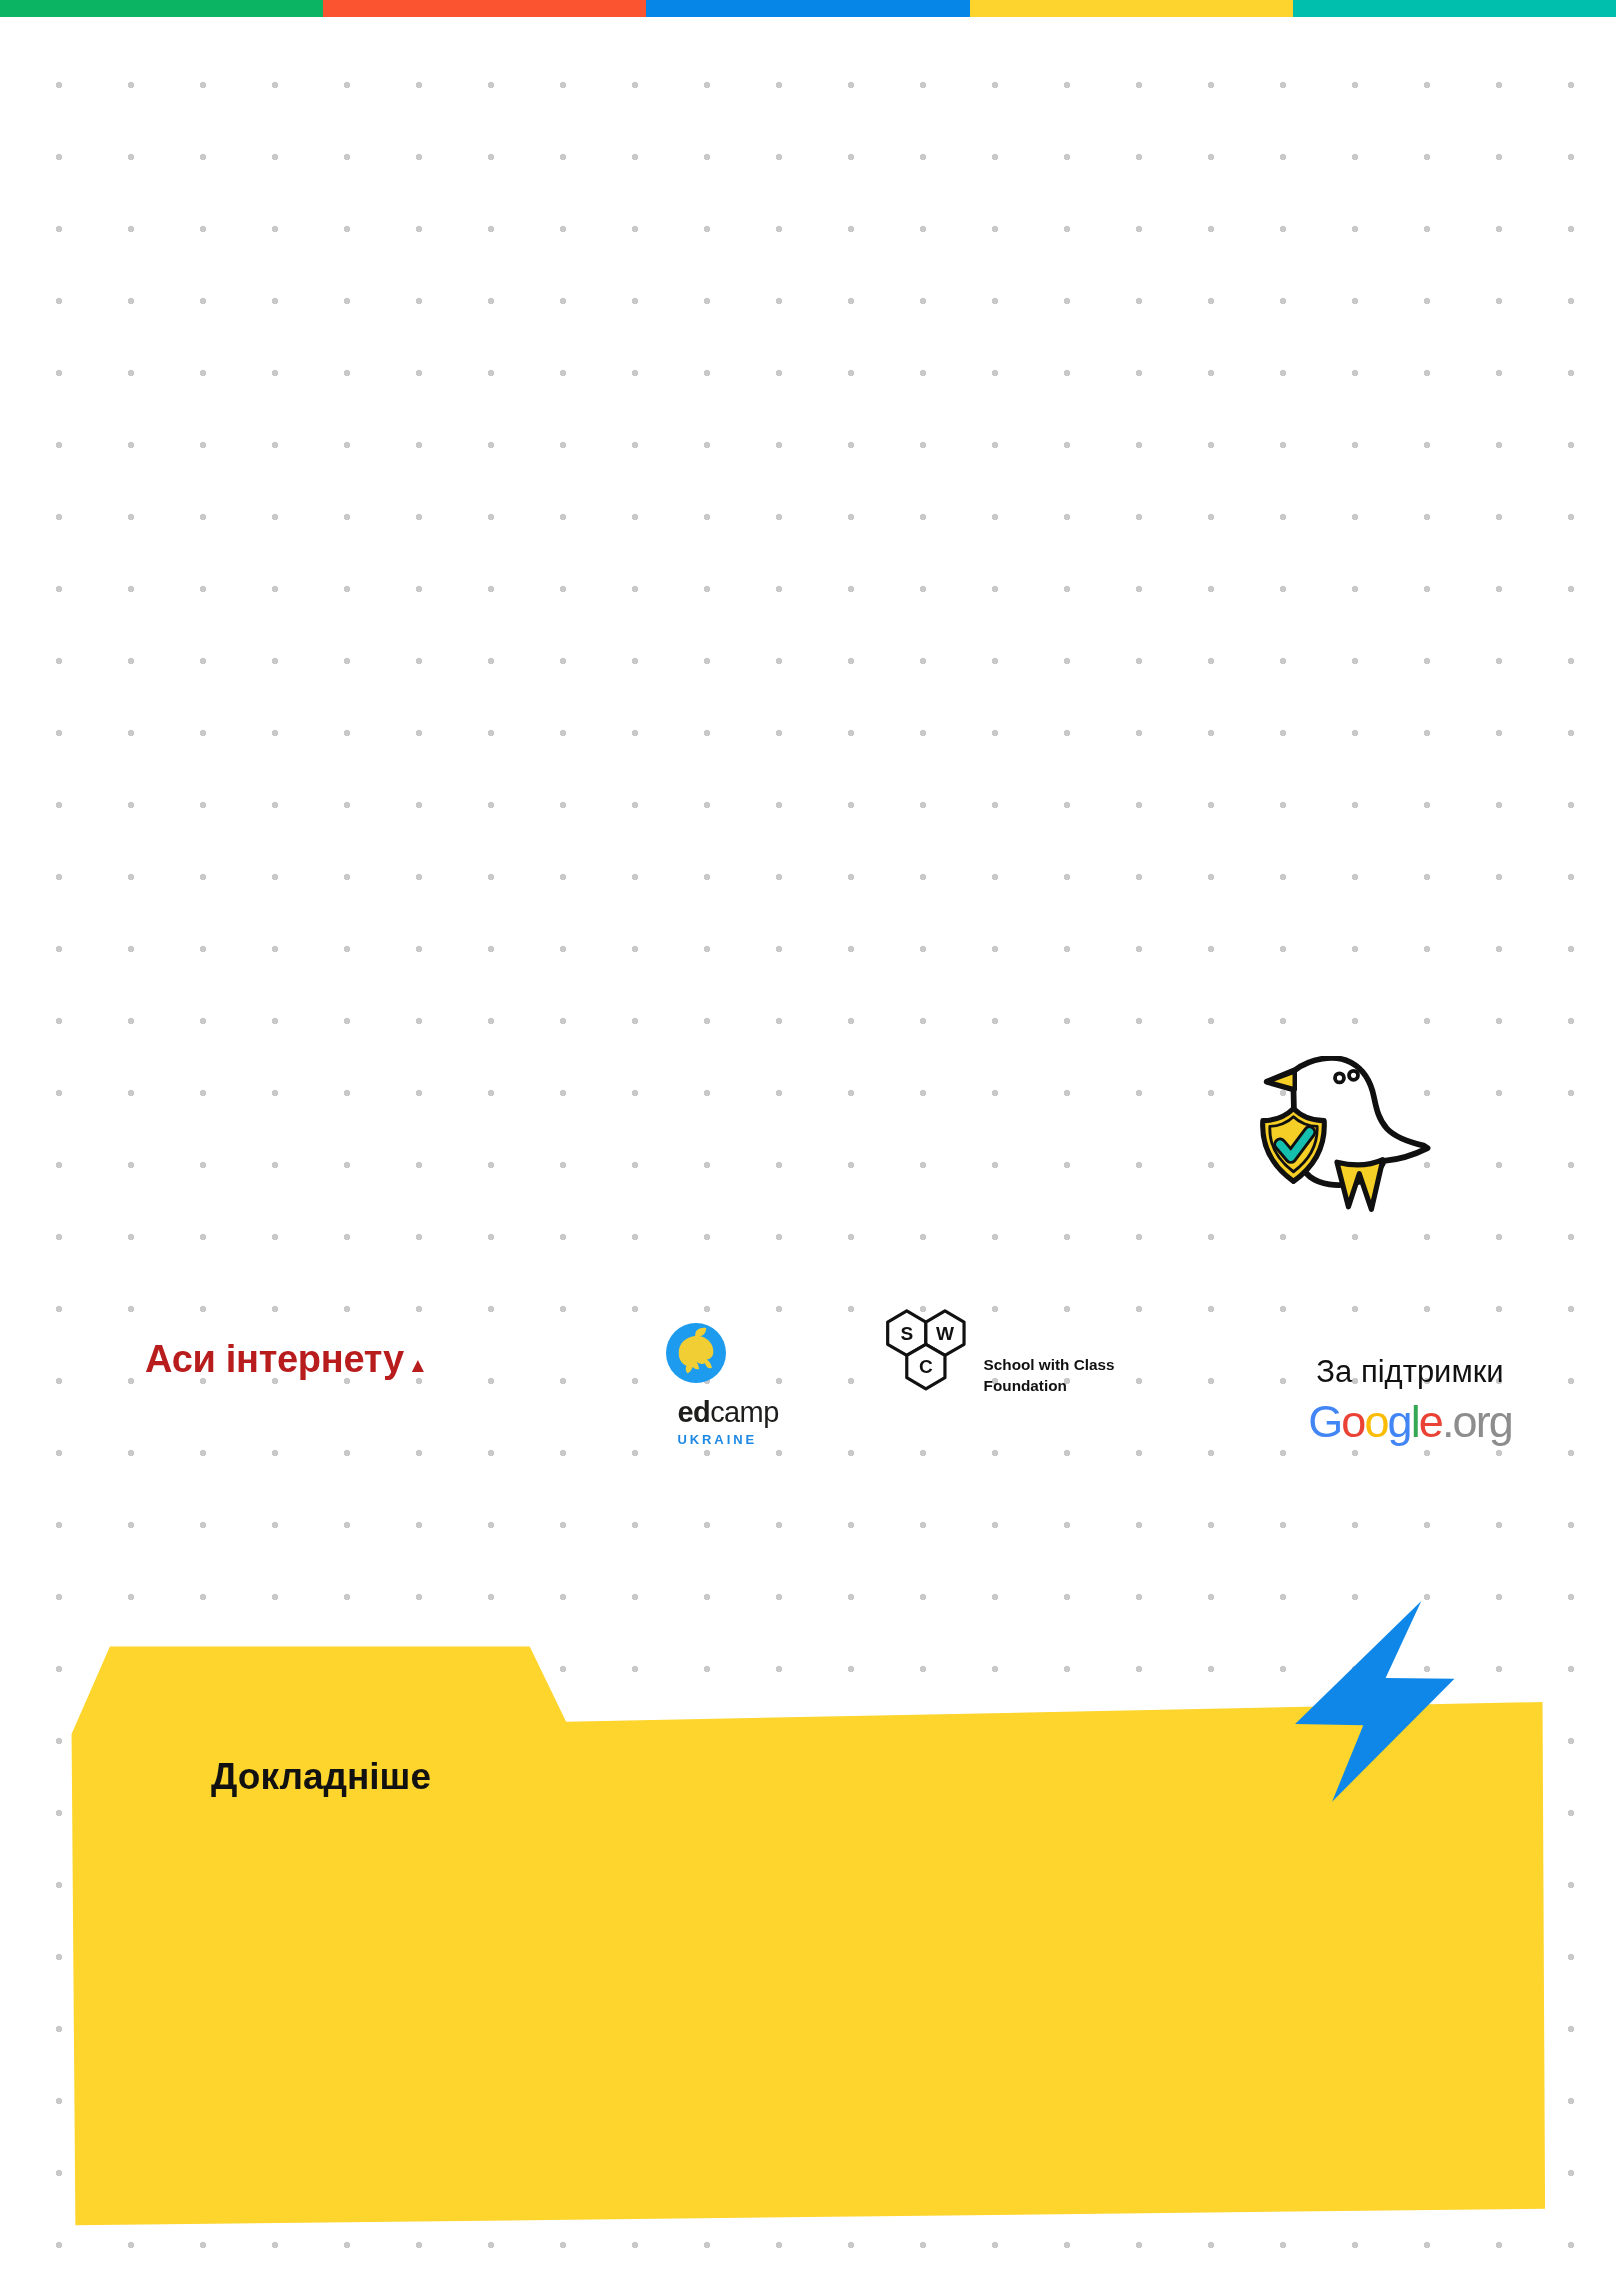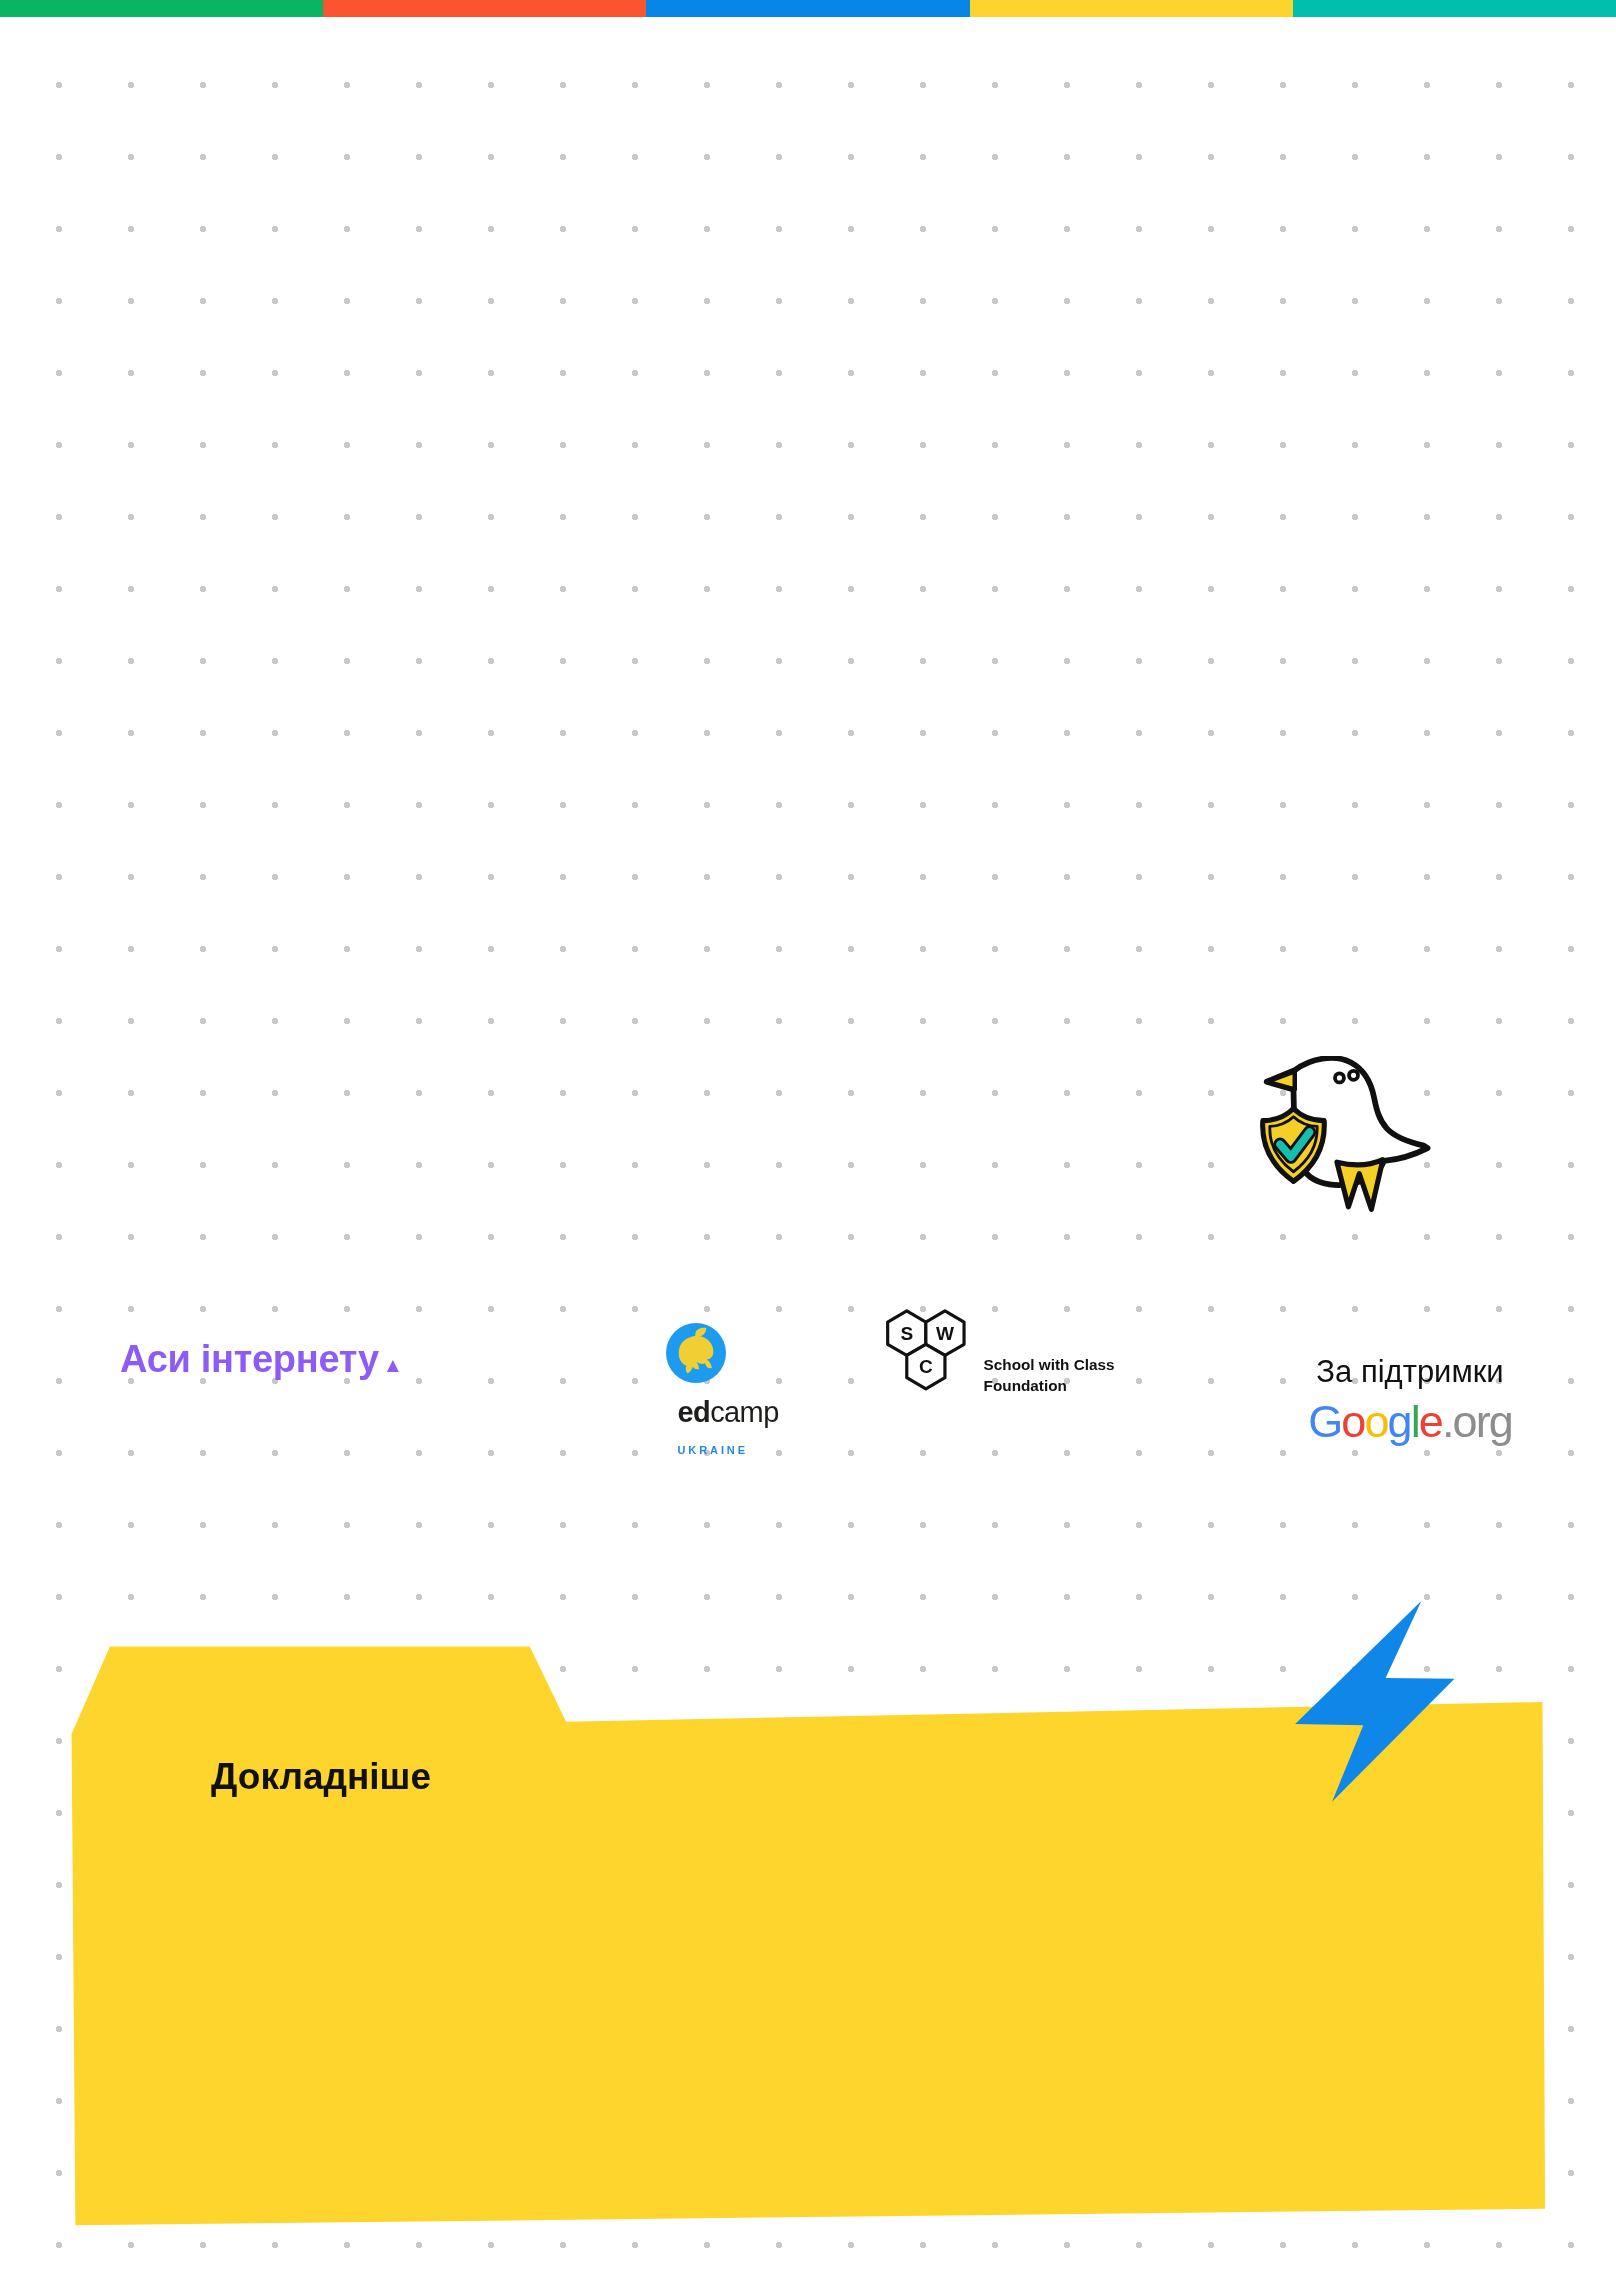--- a/index.html
+++ b/index.html
@@ -19,21 +19,21 @@
   
   #interland-title{left:120px;top:1338px;font-size:38px;font-weight:600;color:#1f2028;
     letter-spacing:-0.3px;line-height:43px;z-index:2;white-space:nowrap;}
   #interland-title .mark{font-size:20.5px;margin-left:3.8px;}
 
   #edcamp-logo{left:666px;top:1323px;z-index:2;display:flex;flex-direction:column;}
   #edcamp-text{margin-left:11.5px;margin-top:15.3px;}
   #edcamp-name{font-size:29px;line-height:29px;color:#1d1d1b;white-space:nowrap;letter-spacing:-0.6px;}
   #edcamp-name .b{font-weight:800;}
   #edcamp-name .l{font-weight:300;}
-  #edcamp-country{margin-top:17px;font-size:11px;font-weight:700;letter-spacing:2.9px;color:#1e88e5;}
+  #edcamp-country{margin-top:5px;font-size:13px;font-weight:700;letter-spacing:2.9px;color:#1e88e5;}
 
   #swc-logo{left:886px;top:1309px;z-index:2;display:flex;}
   #swc-text{margin-left:16.6px;margin-top:45px;font-size:15.3px;line-height:21px;font-weight:700;color:#111111;white-space:nowrap;}
 
   #google-block{left:1304px;top:1306px;width:212px;text-align:center;z-index:2;margin-top:48px;}
   #google-support{font-size:31px;font-weight:500;color:#111111;line-height:35px;white-space:nowrap;}
   #google-wordmark{margin-top:7.7px;font-size:45px;font-weight:500;letter-spacing:-1.9px;line-height:50px;white-space:nowrap;}
 
   
   #mascot{left:1259px;top:1056px;width:182px;height:160px;z-index:2;}
@@ -71,21 +71,21 @@
   <circle cx="148" cy="30" r="7" fill="#ffffff" stroke="#101010" stroke-width="6"></circle>
 
   <path d="M122,166 L140,236 L157,184 L176,240 L194,162 C172,172 146,172 122,166 Z" fill="#f6cf26" stroke="#101010" stroke-width="8" stroke-linejoin="round"></path>
 
   <path d="M54,82 C42,94 24,101 6,101 C4,132 12,166 54,196 C96,166 104,132 102,101 C84,101 66,94 54,82 Z" fill="#f6cf26" stroke="#101010" stroke-width="8" stroke-linejoin="round"></path>
   <path d="M54,95 C45,104 30,110 17,110 C16,133 23,158 54,181 C85,158 92,133 91,110 C78,110 63,104 54,95 Z" fill="none" stroke="#101010" stroke-width="4.5" stroke-linejoin="round"></path>
   <path d="M33,138 L50,158 L79,119" fill="none" stroke="#101010" stroke-width="21" stroke-linecap="round" stroke-linejoin="round"></path>
   <path d="M33,138 L50,158 L79,119" fill="none" stroke="#14bfae" stroke-width="12" stroke-linecap="round" stroke-linejoin="round"></path>
 </svg>
 
-<div id="interland-title" class="abs" style="color: #8b5cf6;">
+<div id="interland-title" class="abs" style="color: #b91c1c; margin-left: 25px;">
   <span>Аси інтернету</span><span class="mark">▲</span>
 </div>
 
 <div id="edcamp-logo" class="abs">
   <svg width="60" height="60" viewBox="0 0 94 94">
     <circle cx="47" cy="47" r="47" fill="#1d9bee"></circle>
     <path d="M46,22 C44,12 52,6 63,8 C63,17 56,23 46,22 Z" fill="#f2ce35"></path>
     <path d="M47,20 C30,22 19,33 20,48 C20,57 25,64 32,67 Q29,74 34,79 Q40,75 42,69 Q46,74 52,72 Q51,65 48,61
              Q55,66 61,63 Q65,74 72,70 Q70,61 64,57 Q72,56 74,48 C76,33 64,20 47,20 Z" fill="#f2ce35"></path>
   </svg>

